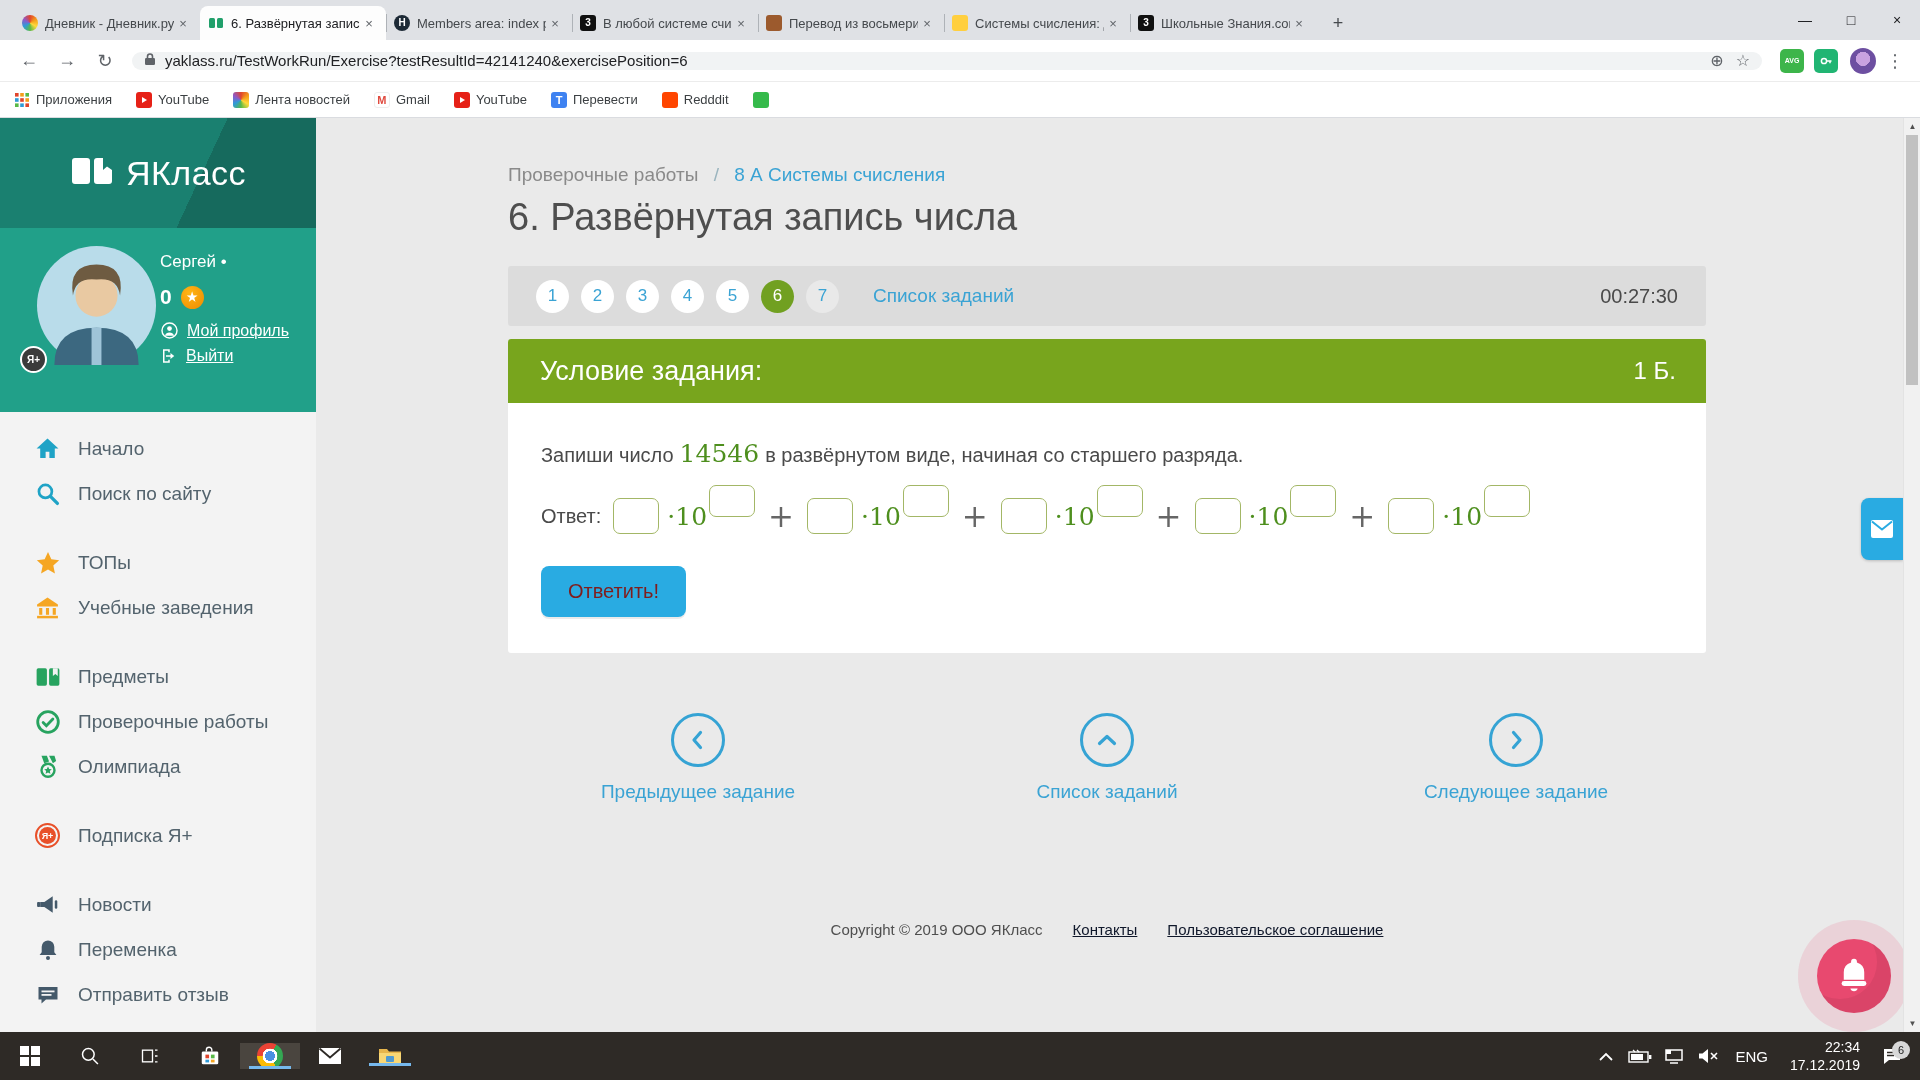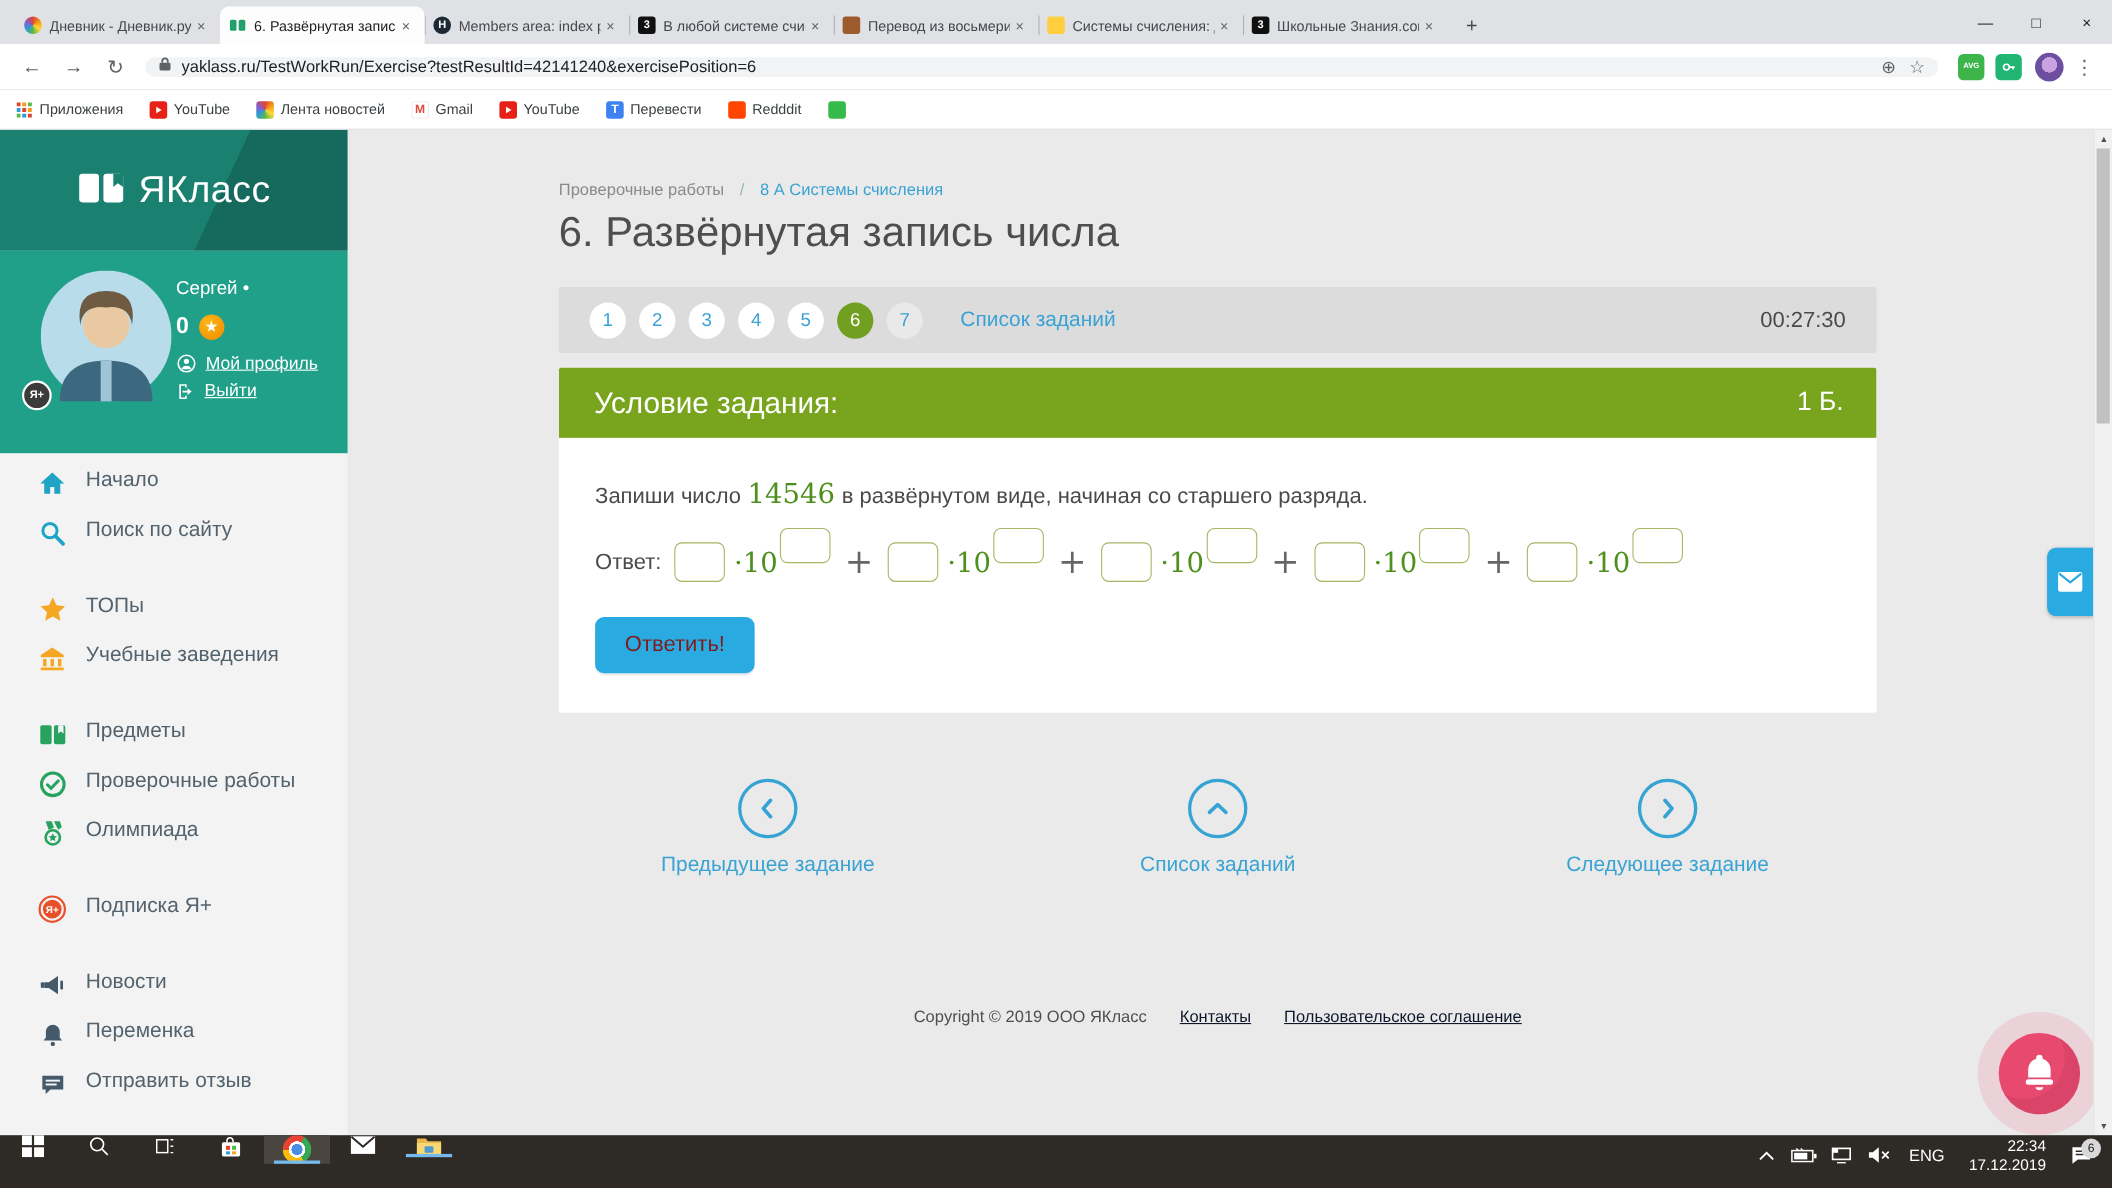--- a/index.html
+++ b/index.html
@@ -56,28 +56,28 @@
   .avatar-wrap{position:absolute;left:37px;top:18px;width:119px;height:119px}
   .yaplus-badge{position:absolute;left:-17px;bottom:-8px;width:27px;height:27px;border-radius:50%;background:#3b3b3b;border:2px solid #fff;color:#fff;font-size:10px;font-weight:bold;display:flex;align-items:center;justify-content:center}
   .user-col{position:absolute;left:160px;top:24px}
   .u-name{font-size:17px}
   .u-points{margin-top:13px;display:flex;align-items:center;font-size:21px;font-weight:bold}
   .coin{width:23px;height:23px;border-radius:50%;background:radial-gradient(circle at 35% 30%,#ffb515,#ee8b00);display:flex;align-items:center;justify-content:center;color:#fff;font-size:12px;margin-left:9px}
   .u-link{margin-top:12px;display:flex;align-items:center;font-size:16px;color:#fff}
   .u-link + .u-link{margin-top:7px}
   .u-link svg{margin-right:8px}
   .menu{padding-top:14px}
-  .mi{display:flex;align-items:flex-start;height:45px;padding-left:34px;font-size:19px;color:#53636d;cursor:pointer}
+  .mi{display:flex;align-items:center;height:45px;padding-left:34px;font-size:19px;color:#53636d;cursor:pointer}
   .mi .mic{width:27px;height:27px;margin-right:17px;flex:none;display:flex;align-items:center;justify-content:center}
   .gap{margin-top:24px}
   .yaplus-mic{width:25px;height:25px;border-radius:50%;border:2px solid #e85029;background:#e85029 content-box;padding:2px;color:#fff;font-size:9px;font-weight:bold;display:flex;align-items:center;justify-content:center}
 
   
   .content{flex:1;padding:46px 0 0 192px;position:relative}
-  .crumb{font-size:15px;color:#8a8a8a}
+  .crumb{font-size:19px;color:#8a8a8a}
   .crumb .sep{margin:0 10px;color:#9ab4be}
   .crumb a{color:#3aa3d4;text-decoration:none}
   .page-title{font-size:38px;color:#4e4e4e;margin-top:10px;font-weight:400}
   .col{width:1198px}
 
   .qnav{margin-top:27px;height:60px;background:#dcdcdc;border-radius:3px;display:flex;align-items:center;padding:0 28px}
   .qc{width:33px;height:33px;border-radius:50%;background:#fff;color:#3aa3d4;font-size:17px;display:flex;align-items:center;justify-content:center;margin-right:12px;cursor:pointer}
   .qc.active{background:#71a021;color:#fff}
   .qc.dim{background:#e9e9e9}
   .qlist{margin-left:22px;color:#3aa3d4;font-size:19px;text-decoration:none}
@@ -110,21 +110,21 @@
   
   .bell-halo{position:absolute;right:10px;bottom:0px;width:112px;height:112px;border-radius:50%;background:rgba(232,73,111,.15);display:flex;align-items:center;justify-content:center}
   .bell-btn{width:74px;height:74px;border-radius:50%;background:#e8496f;display:flex;align-items:center;justify-content:center;box-shadow:inset -14px -14px 0 rgba(0,0,0,.06);cursor:pointer}
   .mail-tab{position:absolute;right:17px;top:380px;width:42px;height:62px;background:#29abe2;border-radius:8px 0 0 8px;display:flex;align-items:center;justify-content:center;cursor:pointer;box-shadow:0 1px 3px rgba(0,0,0,.2)}
   .scrollbar{position:absolute;right:0;top:0;bottom:0;width:17px;background:#f1f1f1;border-left:1px solid #e3e3e3}
   .sb-arrow{position:absolute;left:0;width:17px;height:15px;display:flex;align-items:center;justify-content:center;font-size:8px;color:#505050}
   .sb-up{top:1px}.sb-down{bottom:1px}
   .sb-thumb{position:absolute;left:2px;right:2px;top:17px;height:250px;background:#c1c1c1}
 
   
-  .taskbar{position:absolute;left:0;right:0;bottom:0;height:48px;background:#2e2a26;display:flex;align-items:flex-start;color:#fff}
+  .taskbar{position:absolute;left:0;right:0;bottom:0;height:48px;background:#2e2a26;display:flex;align-items:center;color:#fff}
   .tb-slot{width:60px;display:flex;align-items:center;justify-content:center;position:relative}
   .tb-slot.open::after{content:"";position:absolute;left:9px;right:9px;bottom:0;height:3px;background:#76b9ed}
   .tb-slot.focused{background:#4a453f}
   .chrome-ball{width:26px;height:26px;border-radius:50%;background:radial-gradient(circle at center,#4a90e2 0 27%,#fff 28% 40%,transparent 41%),conic-gradient(from -90deg,#ea4335 0 120deg,#34a853 120deg 240deg,#fbbc05 240deg 360deg)}
   .tray{margin-left:auto;display:flex;align-items:center;padding-right:8px}
   .tray-ic{width:34px;display:flex;align-items:center;justify-content:center}
   .tray-lang{font-size:15px;margin:0 10px}
   .tray-clock{text-align:right;font-size:14px;line-height:1.3;margin:0 12px}
   .tray-notif{position:relative;width:40px;display:flex;align-items:center;justify-content:center}
   .notif-badge{position:absolute;right:2px;bottom:6px;width:18px;height:18px;border-radius:50%;background:#d8d8d8;color:#222;font-size:11px;display:flex;align-items:center;justify-content:center}

